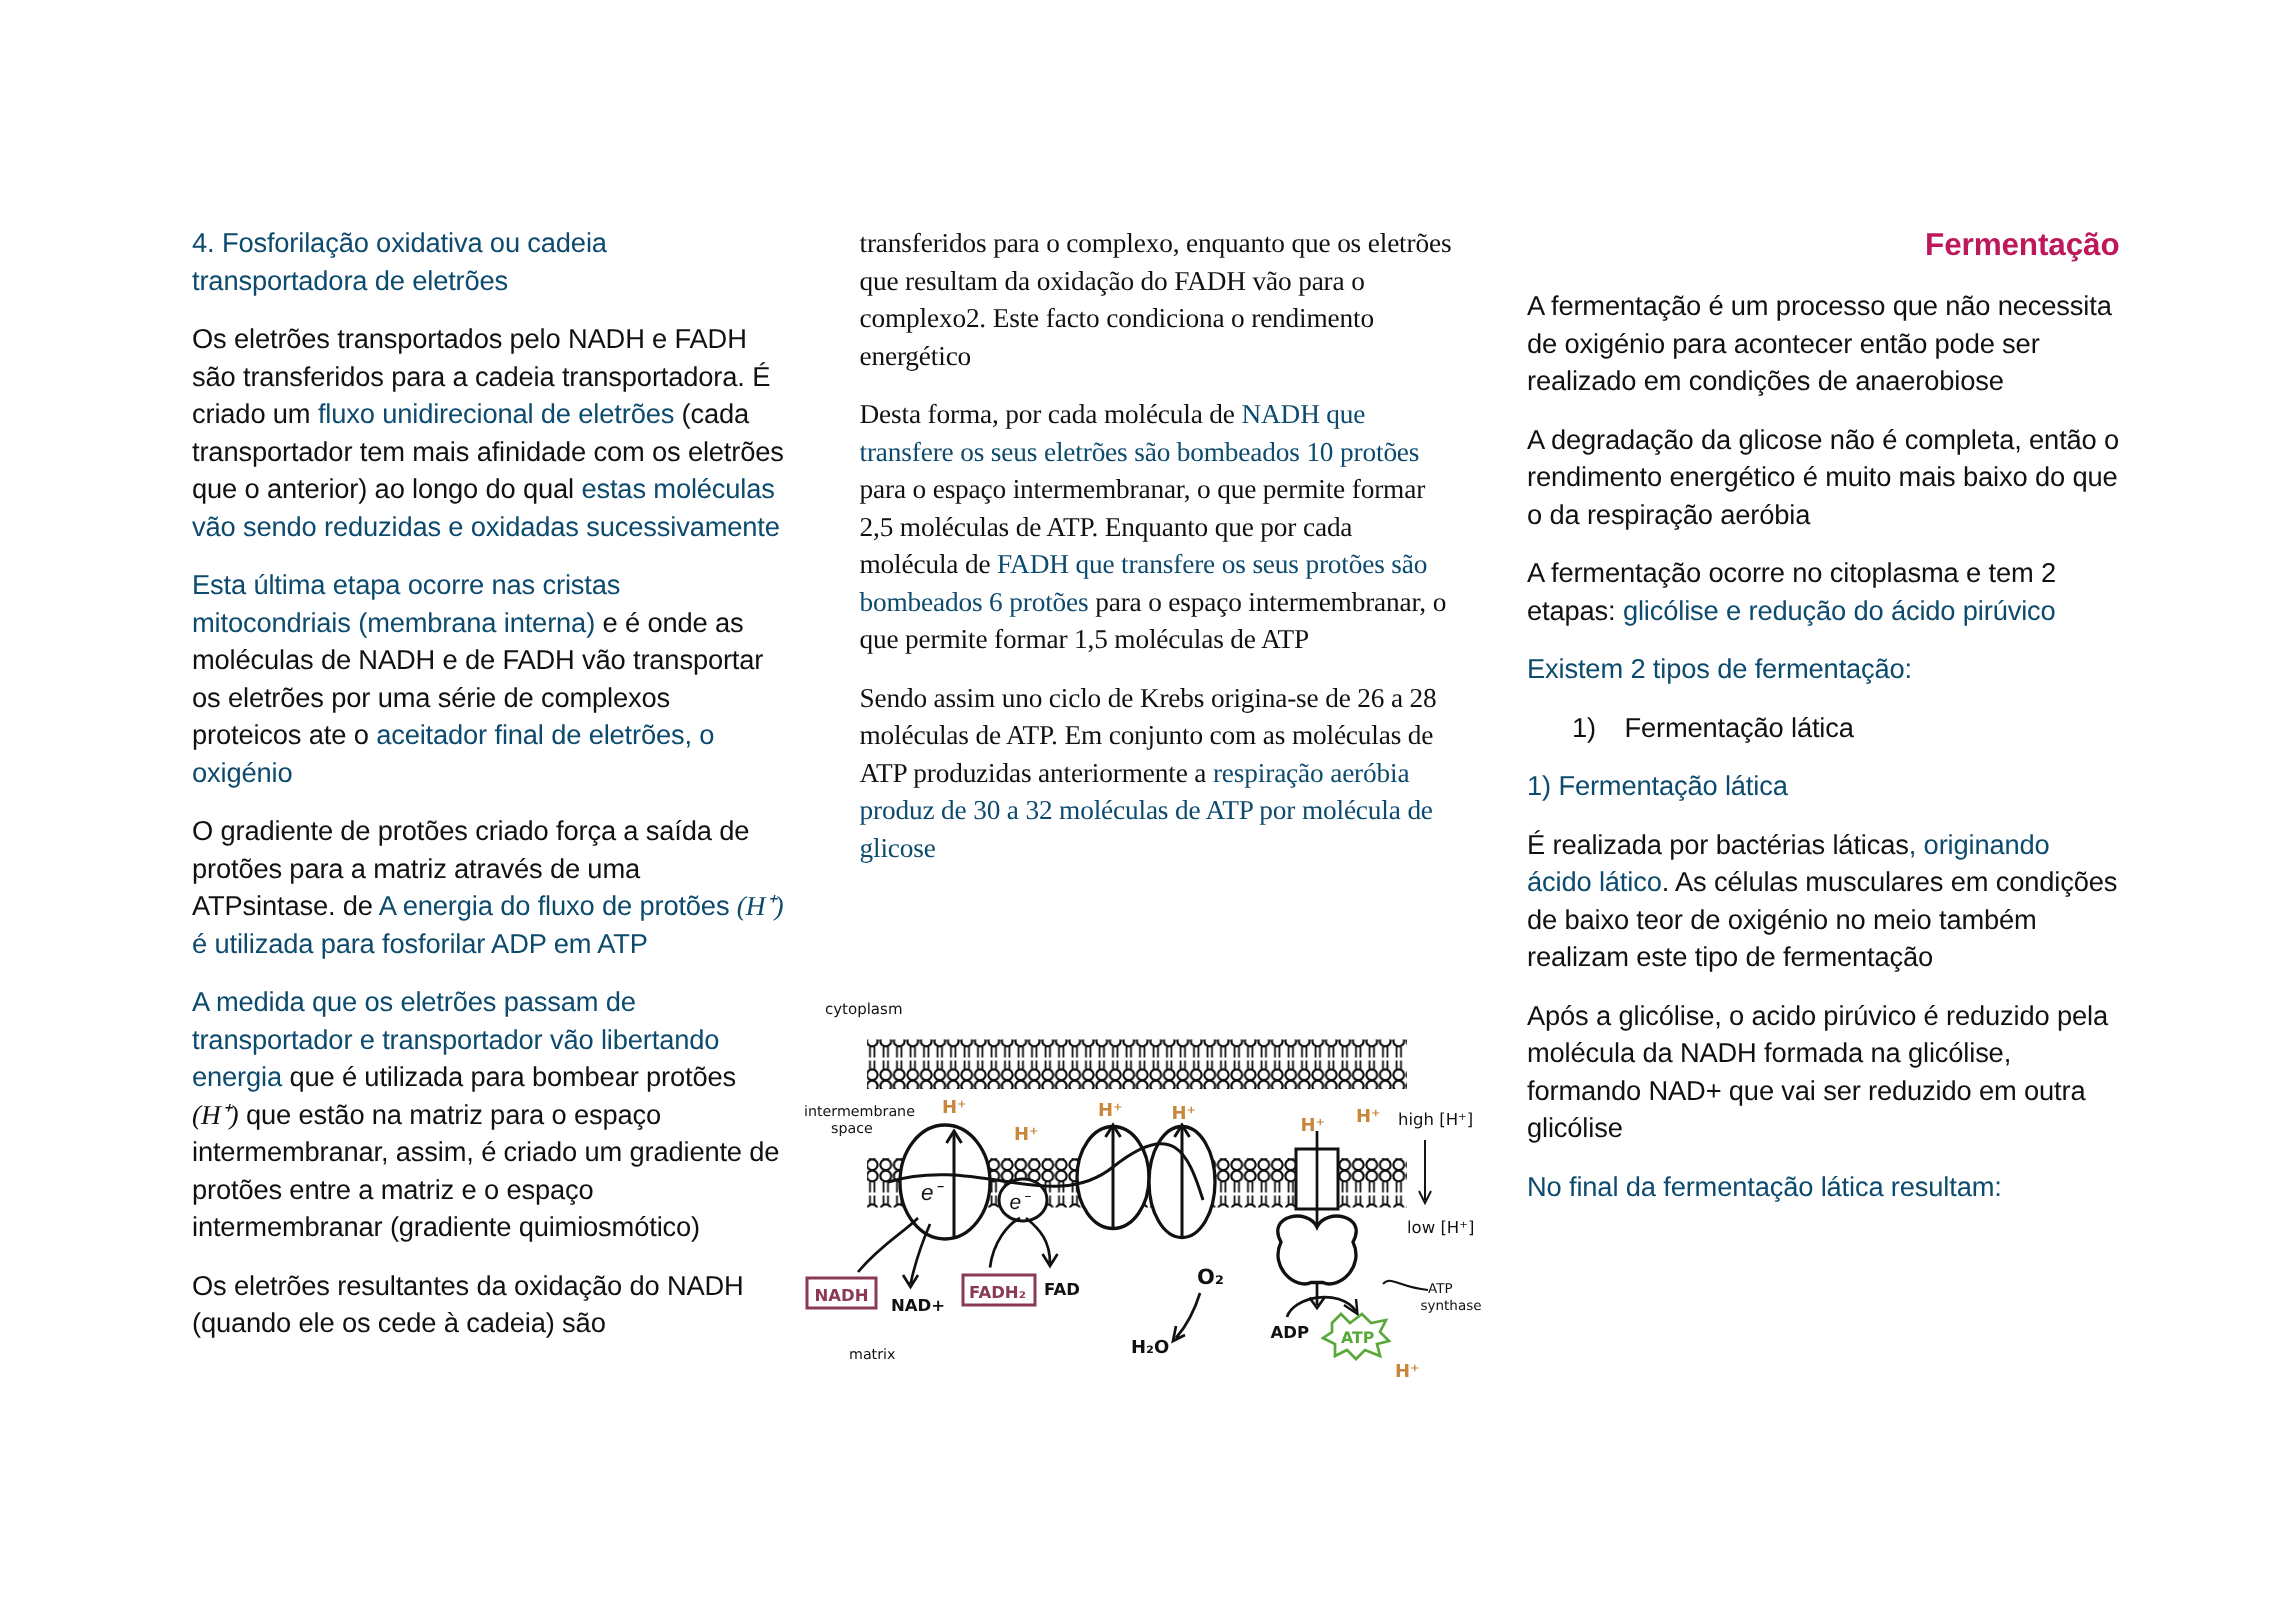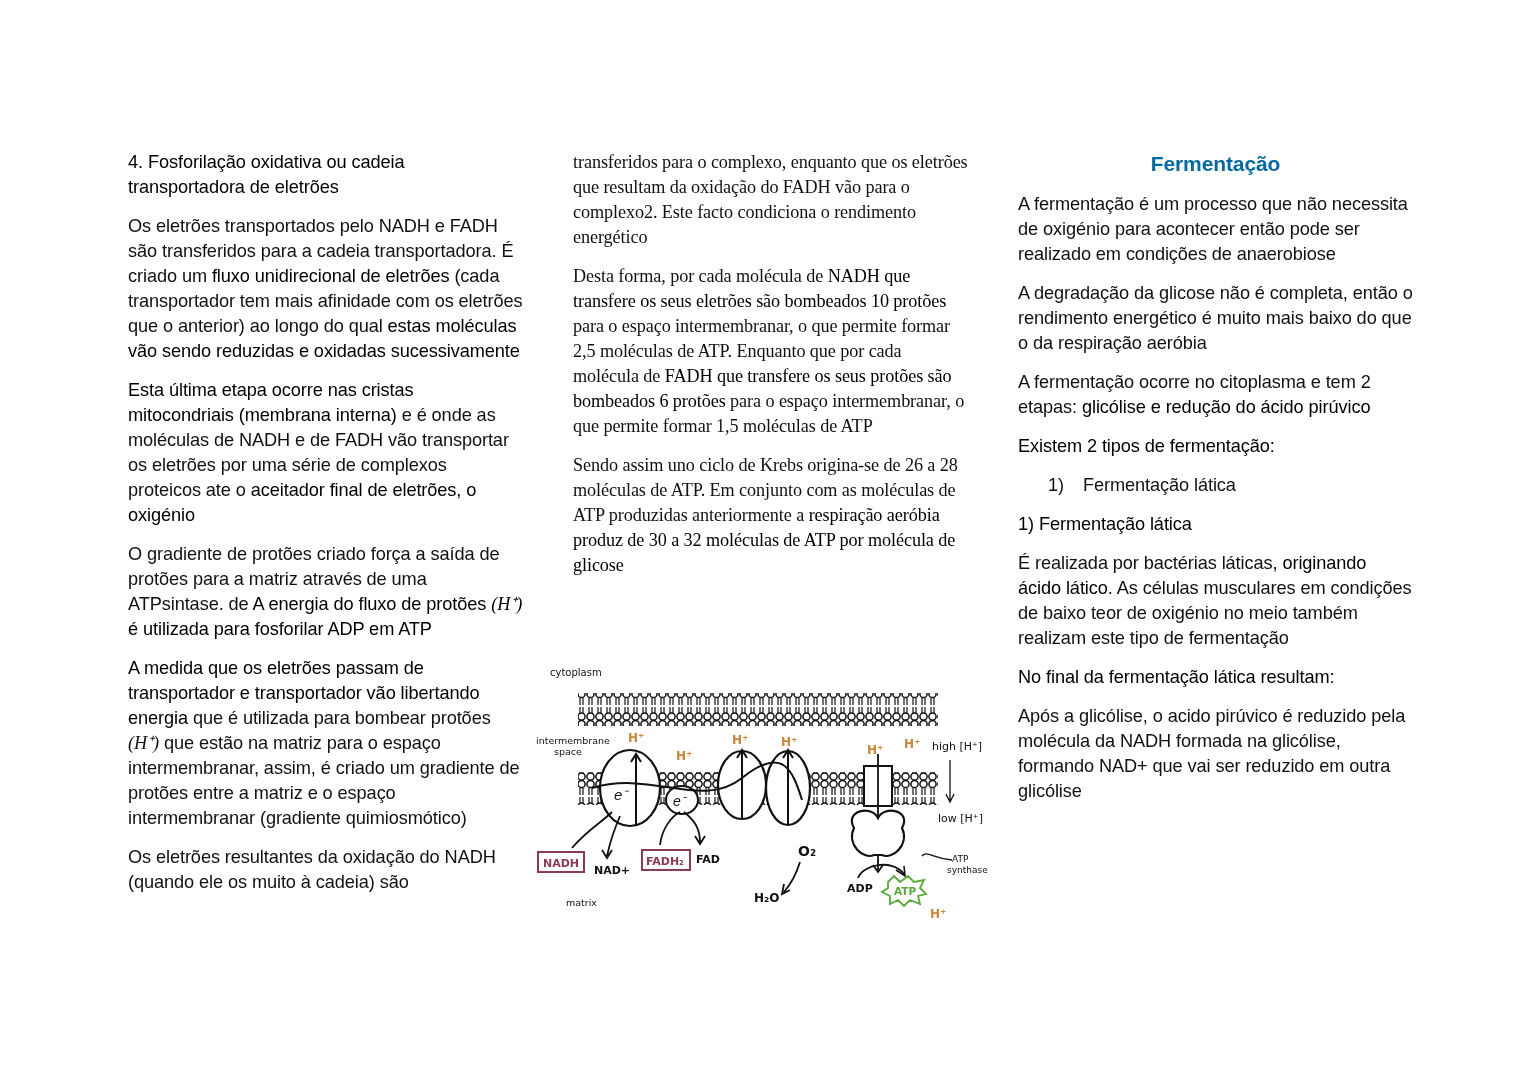--- a/index.html
+++ b/index.html
@@ -5,39 +5,39 @@
   html, body { margin: 0; padding: 0; background: #ffffff; }
   body {
     width: 1527px; height: 1080px; position: relative; overflow: hidden;
     font-family: "Liberation Sans", sans-serif; color: #111111;
   }
   .col { position: absolute; top: 150px; font-size: 18.2px; line-height: 25px; letter-spacing: -0.1px; }
   .col1 { left: 128px; width: 395px; }
   .col2 { left: 573px; width: 395px; font-family: Liberation Serif, serif; }
   .col3 { left: 1018px; width: 395px; }
   .p { margin: 0 0 14px 0; }
-  .pk { color: #000000; }
-  .title { text-align: center; font-weight: bold; color: #0369a1; font-size: 21px; margin: 0 0 14px 0; line-height: 28px; }
+  .pk { color: #0c4a6e; }
+  .title { text-align: right; font-weight: bold; color: #be185d; font-size: 21px; margin: 0 0 14px 0; line-height: 28px; }
   .list { margin: 0 0 14px 0; padding: 0; list-style: none; }
   .list li { padding-left: 30px; line-height: 25px; }
   .list .num { display: inline-block; width: 35px; }
   .math { font-family: "Liberation Serif", serif; font-style: italic; }
   .diagram { position: absolute; left: 532px; top: 660px; width: 470px; height: 270px; }
   .hand { font-family: "DejaVu Sans", sans-serif; }
 </style>
 </head>
 <body>
 
 <div class="col col1">
   <p class="p pk">4.  Fosforilação oxidativa ou cadeia transportadora de eletrões</p>
   <p class="p"><span>Os eletrões transportados pelo NADH e FADH são transferidos para a cadeia transportadora. É criado um </span><span class="pk">fluxo unidirecional de eletrões</span><span> (cada transportador tem mais afinidade com os eletrões que o anterior) ao longo do qual </span><span class="pk">estas moléculas vão sendo reduzidas e oxidadas sucessivamente</span></p>
   <p class="p"><span class="pk">Esta última etapa ocorre nas cristas mitocondriais (membrana interna)</span><span> e é onde as moléculas de NADH e de FADH vão transportar os eletrões por uma série de complexos proteicos ate o </span><span class="pk">aceitador final de eletrões, o oxigénio</span></p>
   <p class="p"><span>O gradiente de protões criado força a saída de protões para a matriz através de uma ATPsintase. de </span><span class="pk">A energia do fluxo de protões </span><span class="pk math">(H⁺)</span><span class="pk"> é utilizada para fosforilar ADP em ATP</span></p>
   <p class="p"><span class="pk">A medida que os eletrões passam de transportador e transportador vão libertando energia</span><span> que é utilizada para bombear protões </span><span class=" math">(H⁺)</span><span> que estão na matriz para o espaço intermembranar, assim, é criado um gradiente de protões entre a matriz e o espaço intermembranar (gradiente quimiosmótico)</span></p>
-  <p class="p"><span>Os eletrões resultantes da oxidação do NADH (quando ele os muito à cadeia) são</span></p>
+  <p class="p"><span>Os eletrões resultantes da oxidação do NADH (quando ele os cede à cadeia) são</span></p>
 </div>
 
 <div class="col col2">
   <p class="p"><span>transferidos para o complexo, enquanto que os eletrões que resultam da oxidação do FADH vão para o complexo2. Este facto condiciona o rendimento energético</span></p>
   <p class="p"><span>Desta forma, por cada molécula de </span><span class="pk">NADH que transfere os seus eletrões são bombeados 10 protões</span><span> para o espaço intermembranar, o que permite formar 2,5 moléculas de ATP. Enquanto que por cada molécula de </span><span class="pk">FADH que transfere os seus protões são bombeados 6 protões</span><span> para o espaço intermembranar, o que permite formar 1,5 moléculas de ATP</span></p>
   <p class="p"><span>Sendo assim uno ciclo de Krebs origina-se de 26 a 28 moléculas de ATP. Em conjunto com as moléculas de ATP produzidas anteriormente a </span><span class="pk">respiração aeróbia produz de 30 a 32 moléculas de ATP por molécula de glicose</span></p>
 </div>
 
 <svg class="diagram" viewBox="0 0 470 270" xmlns="http://www.w3.org/2000/svg">
   <defs>
@@ -129,15 +129,15 @@
   <div class="title">Fermentação</div>
   <p class="p"><span>A fermentação é um processo que não necessita de oxigénio para acontecer então pode ser realizado em condições de anaerobiose</span></p>
   <p class="p"><span>A degradação da glicose não é completa, então o rendimento energético é muito mais baixo do que o da respiração aeróbia</span></p>
   <p class="p"><span>A fermentação ocorre no citoplasma e tem 2 etapas: </span><span class="pk">glicólise e redução do ácido pirúvico</span></p>
   <p class="p pk">Existem 2 tipos de fermentação:</p>
   <ul class="list">
     <li><span class="num">1)</span><span>Fermentação lática</span></li>
   </ul>
   <p class="p pk">1) Fermentação lática</p>
   <p class="p"><span>É realizada por bactérias láticas</span><span class="pk">, originando ácido lático</span><span>. As células musculares em condições de baixo teor de oxigénio no meio também realizam este tipo de fermentação</span></p>
+  <p class="p"><span>Após a glicólise, o acido pirúvico é reduzido pela molécula da NADH formada na glicólise, formando NAD+ que vai ser reduzido em outra glicólise</span></p>
   <p class="p pk">No final da fermentação lática resultam:</p>
-  <p class="p"><span>Após a glicólise, o acido pirúvico é reduzido pela molécula da NADH formada na glicólise, formando NAD+ que vai ser reduzido em outra glicólise</span></p>
 </div>
 
 </body></html>

